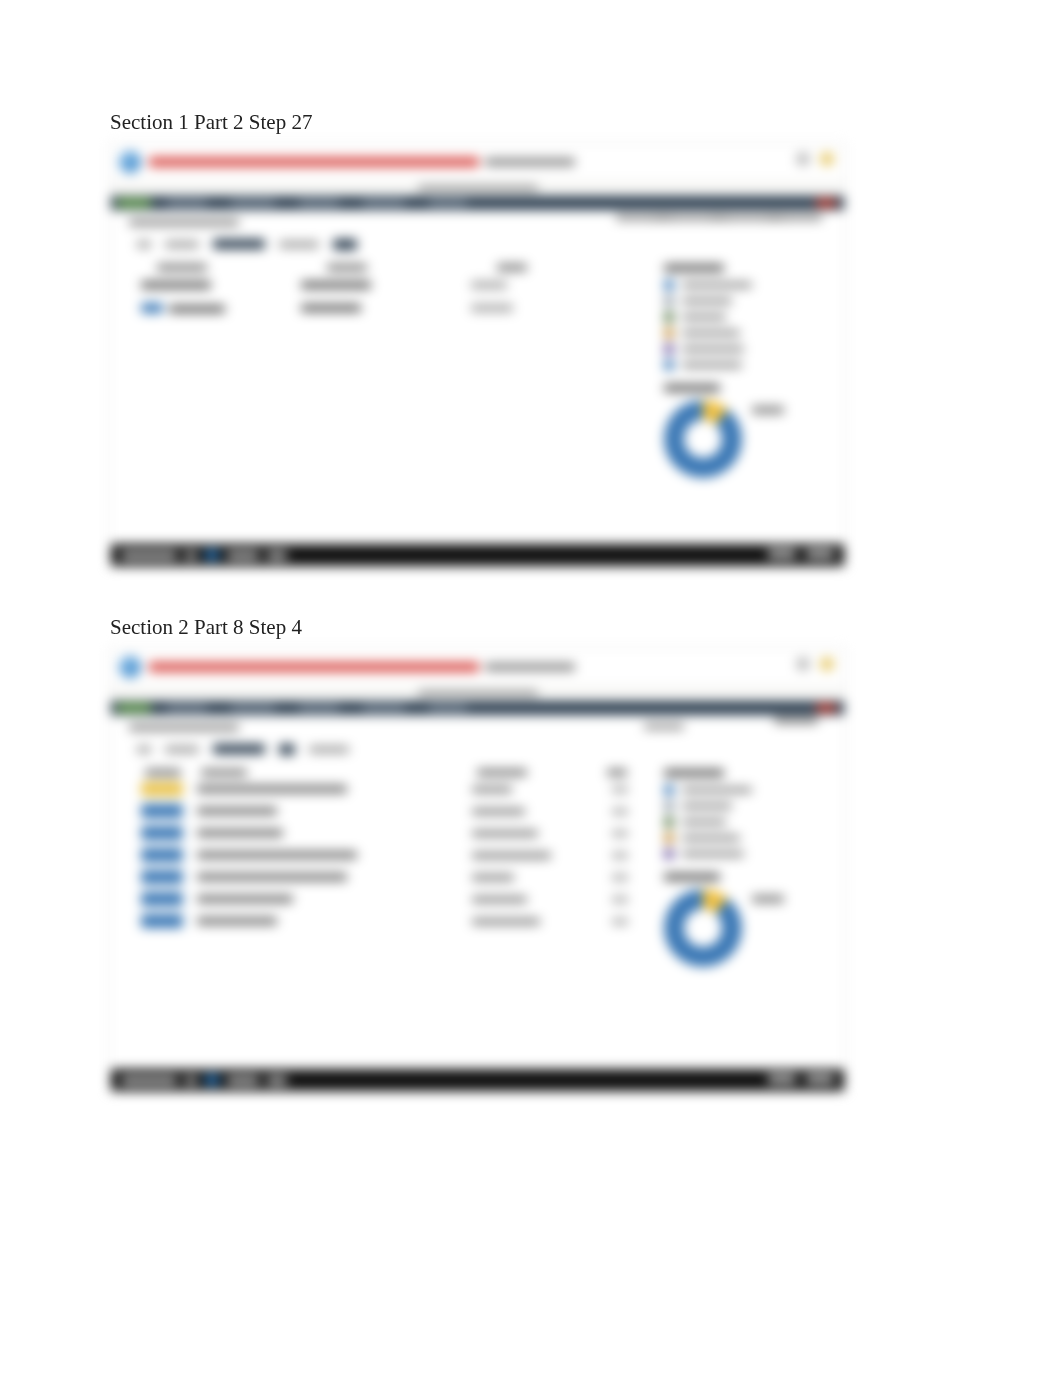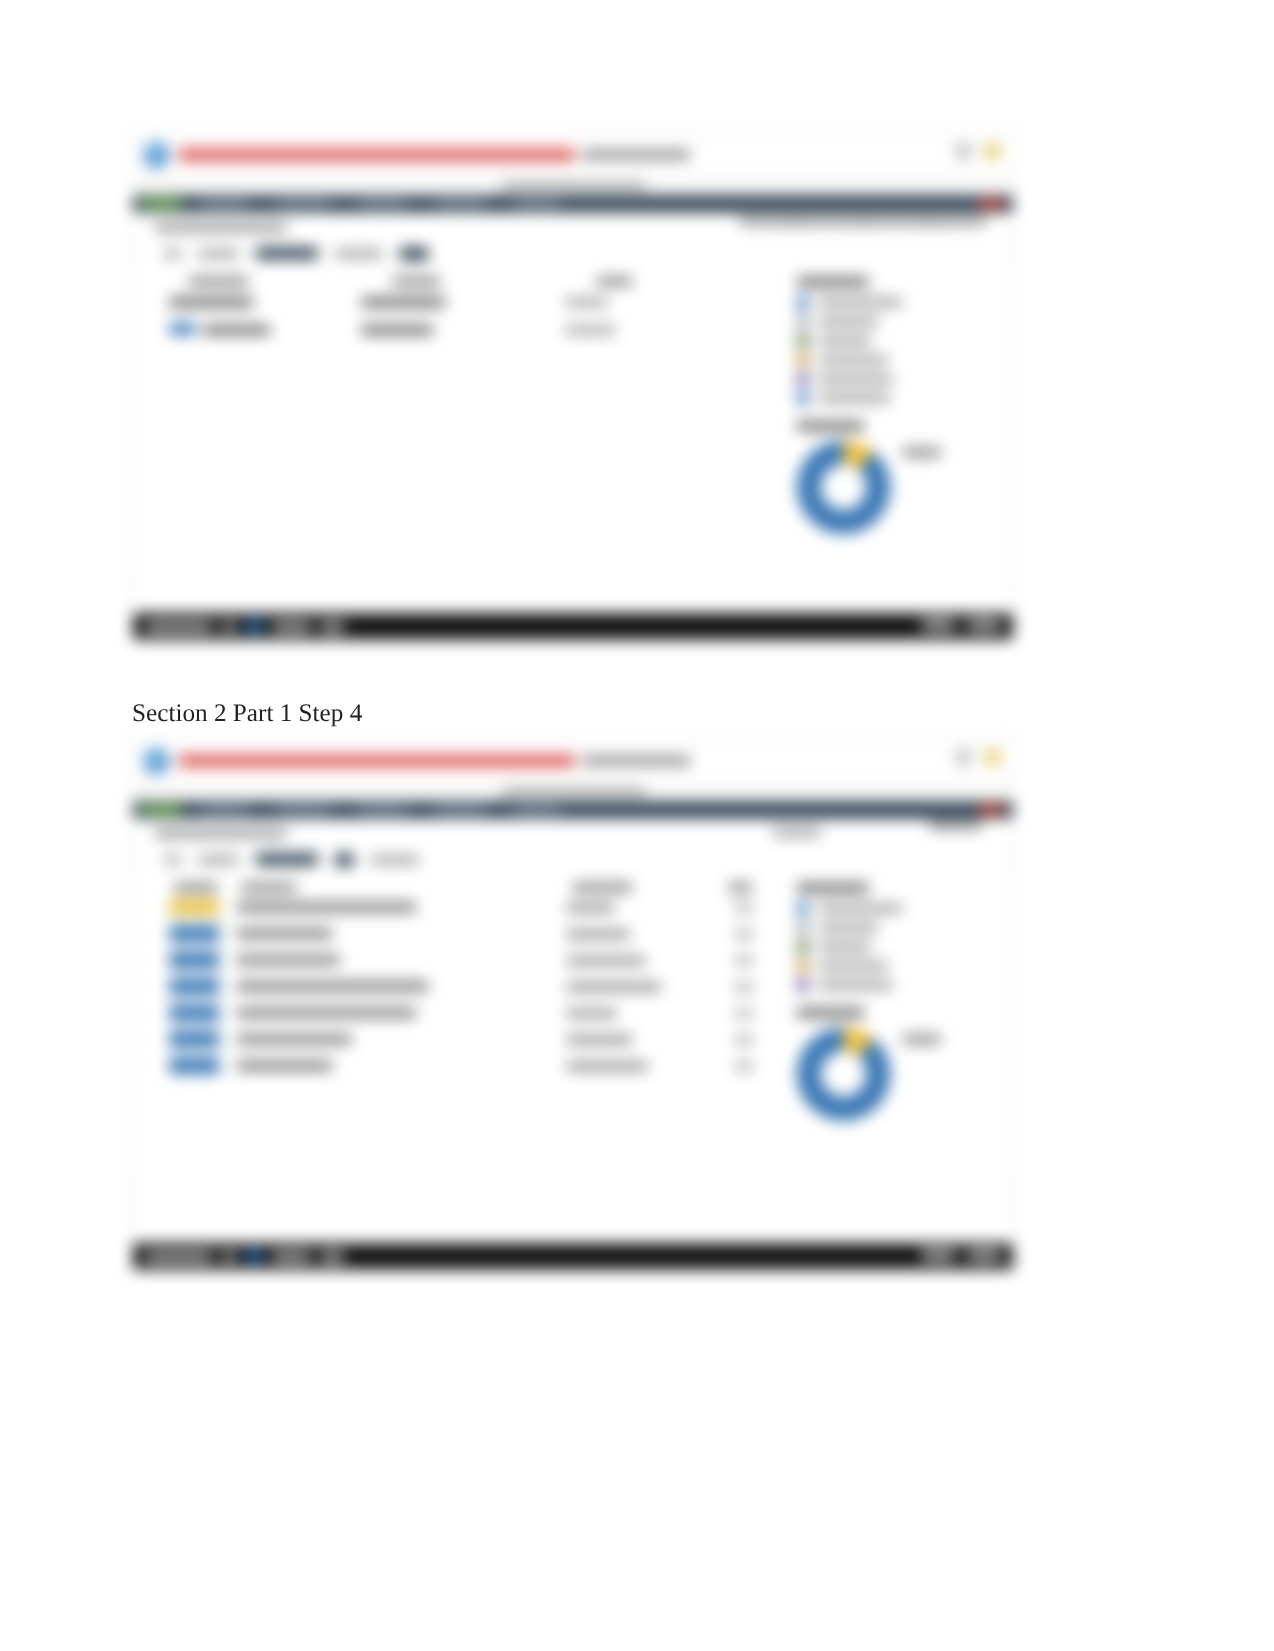--- a/index.html
+++ b/index.html
@@ -181,20 +181,21 @@
     position:absolute; right: 26px; top: 12px;
     display:flex; flex-direction:column; gap:4px;
   }
   .topright-mini div{ height:5px; background:#bbb; border-radius:2px;}
 </style>
 </head>
 <body>
 
 <div class="page">
 
+  <div class="section-label">Section 1 Part 2 Step 27</div>
 
   <div class="screenshot">
     <div class="warn-bar">
       <div class="logo-dot"></div>
       <div class="warn-text"></div>
       <div class="warn-text2"></div>
       <div class="top-icons">
         <span></span>
         <span></span>
       </div>
@@ -305,21 +306,21 @@
         <div class="fseg" style="width:32px;"></div>
         <div class="fseg" style="width:20px;"></div>
       </div>
       <div class="fright">
           <div></div>
           <div></div>
         </div>
     </div>
   </div>
 
-  <div class="section-label">Section 2 Part 1 Step 4</div>
+  <div class="section-label">Section 2 Part 8 Step 4</div>
 
   <div class="screenshot">
     <div class="warn-bar">
       <div class="logo-dot"></div>
       <div class="warn-text"></div>
       <div class="warn-text2"></div>
       <div class="top-icons">
         <span></span>
         <span></span>
       </div>

